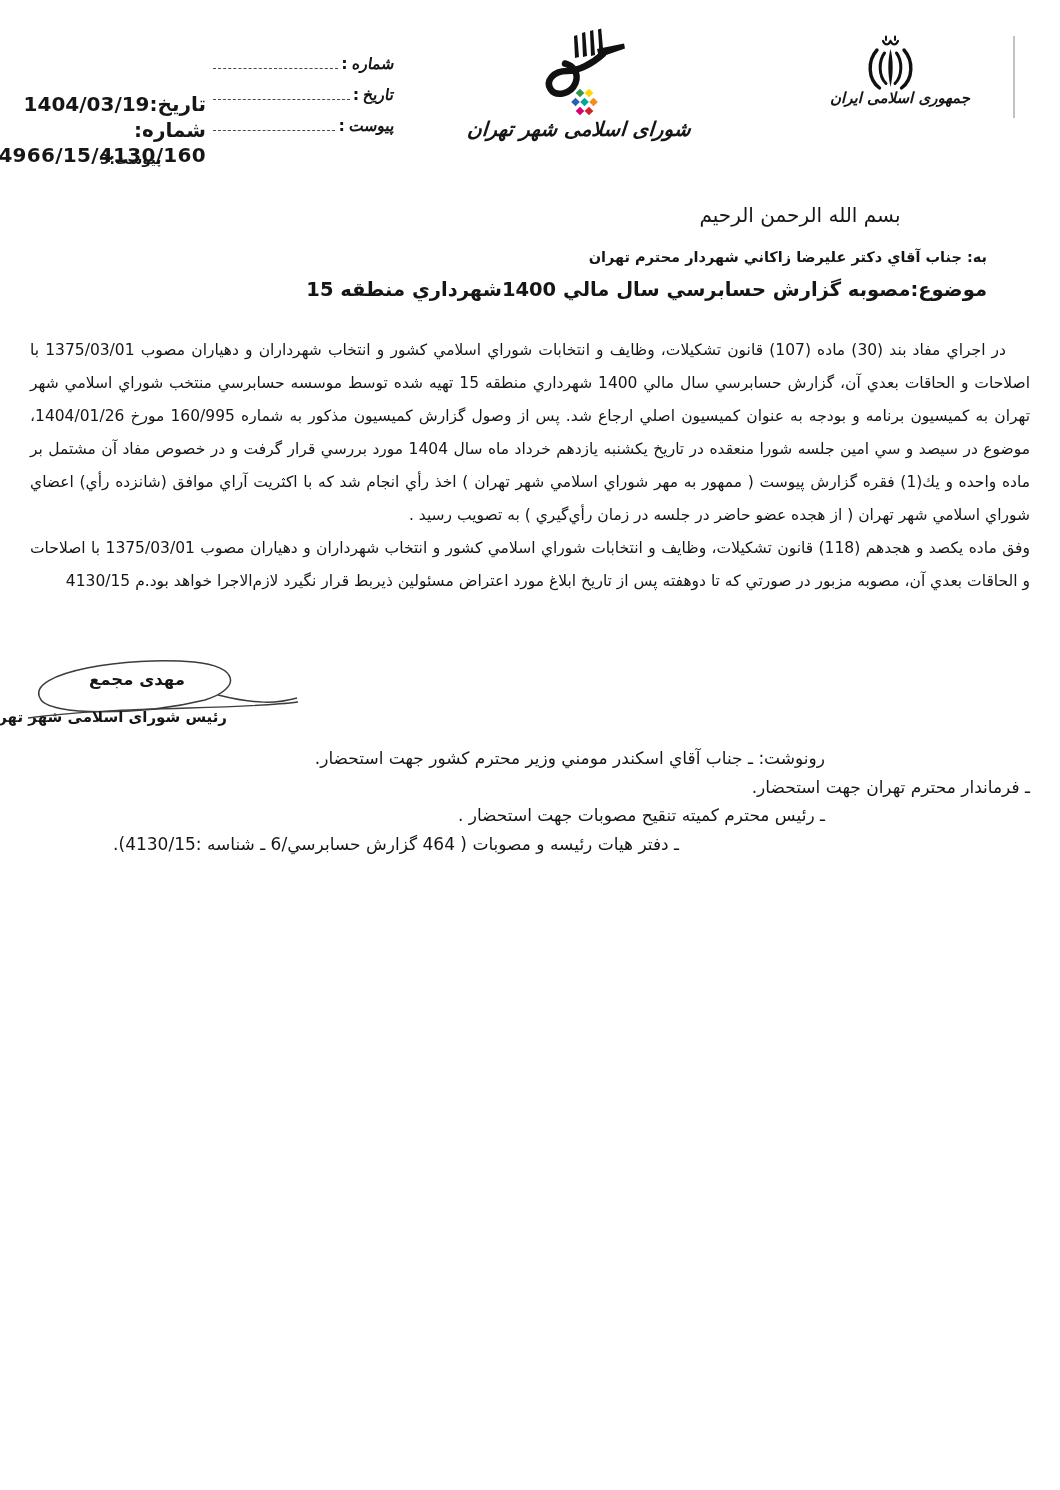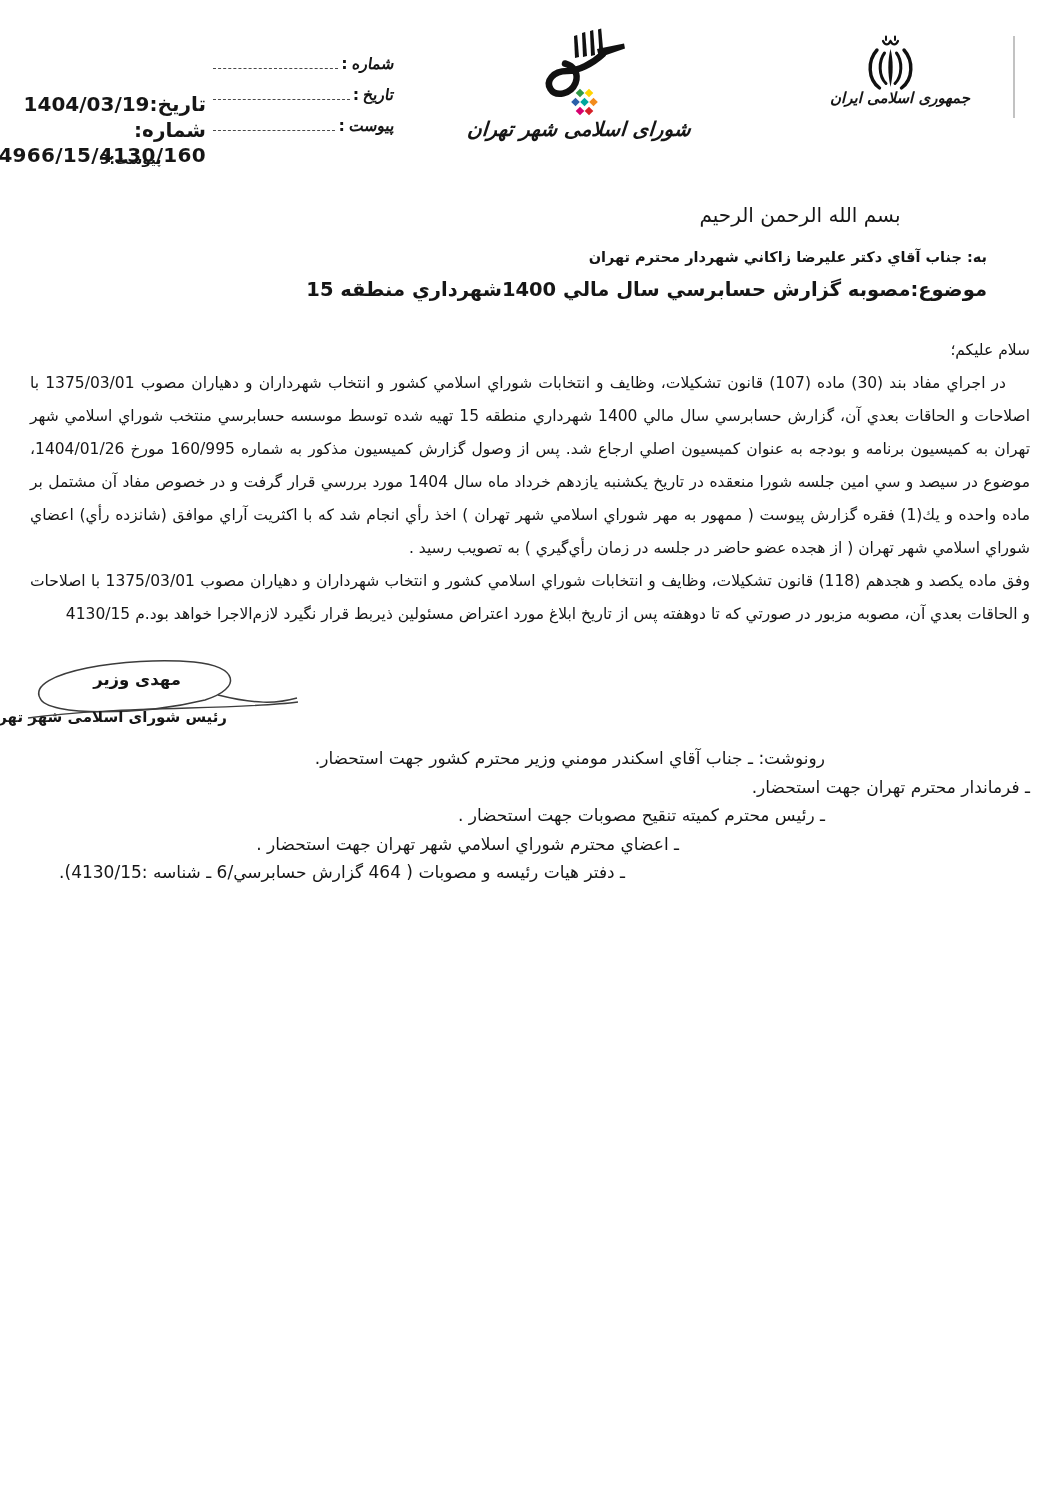--- a/index.html
+++ b/index.html
@@ -117,32 +117,30 @@
   <path d="M59,16 C68.5,26.5 68.5,45 56.5,54" fill="none" stroke="#111" stroke-width="3.4" stroke-linecap="round"></path>
 </svg>
 <div class="iran-caption">جمهوری اسلامی ایران</div>
 <div class="scan-line"></div>
 
 <div class="bismillah">بسم الله الرحمن الرحيم</div>
 <div class="to-line">به: جناب آقاي دكتر عليرضا زاكاني شهردار محترم تهران</div>
 <div class="subject-line">موضوع:مصوبه گزارش حسابرسي سال مالي 1400شهرداري منطقه 15</div>
 
 <div class="letter-body">
-  <p class="salutation">سلام عليكم؛</p>
   <p class="p1">در اجراي مفاد بند (30) ماده (107) قانون تشكيلات، وظايف و انتخابات شوراي اسلامي كشور و انتخاب شهرداران و دهياران مصوب 1375/03/01 با اصلاحات و الحاقات بعدي آن، گزارش حسابرسي سال مالي 1400 شهرداري منطقه 15 تهيه شده توسط موسسه حسابرسي منتخب شوراي اسلامي شهر تهران به كميسيون برنامه و بودجه به عنوان كميسيون اصلي ارجاع شد. پس از وصول گزارش كميسيون مذكور به شماره 160/995 مورخ 1404/01/26، موضوع در سيصد و سي امين جلسه شورا منعقده در تاريخ يكشنبه يازدهم خرداد ماه سال 1404 مورد بررسي قرار گرفت و در خصوص مفاد آن مشتمل بر ماده واحده و يك(1) فقره گزارش پيوست ( ممهور به مهر شوراي اسلامي شهر تهران ) اخذ رأي انجام شد كه با اكثريت آراي موافق (شانزده رأي) اعضاي شوراي اسلامي شهر تهران ( از هجده عضو حاضر در جلسه در زمان رأي‌گيري ) به تصويب رسيد .</p>
   <p class="p2">وفق ماده يكصد و هجدهم (118) قانون تشكيلات، وظايف و انتخابات شوراي اسلامي كشور و انتخاب شهرداران و دهياران مصوب 1375/03/01 با اصلاحات و الحاقات بعدي آن، مصوبه مزبور در صورتي كه تا دوهفته پس از تاريخ ابلاغ مورد اعتراض مسئولين ذيربط قرار نگيرد لازم‌الاجرا خواهد بود.م 4130/15</p>
 </div>
 
 <svg class="abs" style="left:10px;top:652px;" width="290" height="70" viewBox="0 0 290 70">
   <path d="M30,46 C16,20 118,4 184,10 C228,14 233,36 195,48 C134,63 37,65 30,46" fill="none" stroke="#3c3c3c" stroke-width="1.5"></path>
   <path d="M208,43 C244,52 266,52 287,46" fill="none" stroke="#3c3c3c" stroke-width="1.4"></path>
   <path d="M18,66 C105,54 228,58 288,50" fill="none" stroke="#3c3c3c" stroke-width="1.4"></path>
 </svg>
-<div class="sig-name">مهدی وزير</div>
+<div class="sig-name">مهدی مجمع</div>
 <div class="sig-title">رئیس شورای اسلامی شهر تهران</div>
 
 <div class="cc-block">
   <div class="cc-line">رونوشت: ـ جناب آقاي اسكندر مومني وزير محترم كشور جهت استحضار.</div>
   <div class="cc-line">ـ فرماندار محترم تهران جهت استحضار.</div>
   <div class="cc-line">ـ رئيس محترم كميته تنقيح مصوبات جهت استحضار .</div>
-  <div class="cc-line">ـ اعضاي محترم شوراي اسلامي شهر تهران جهت استحضار .</div>
   <div class="cc-line">ـ دفتر هيات رئيسه و مصوبات ( 464 گزارش حسابرسي/6 ـ شناسه :4130/15).</div>
 </div>
 
 </body></html>

